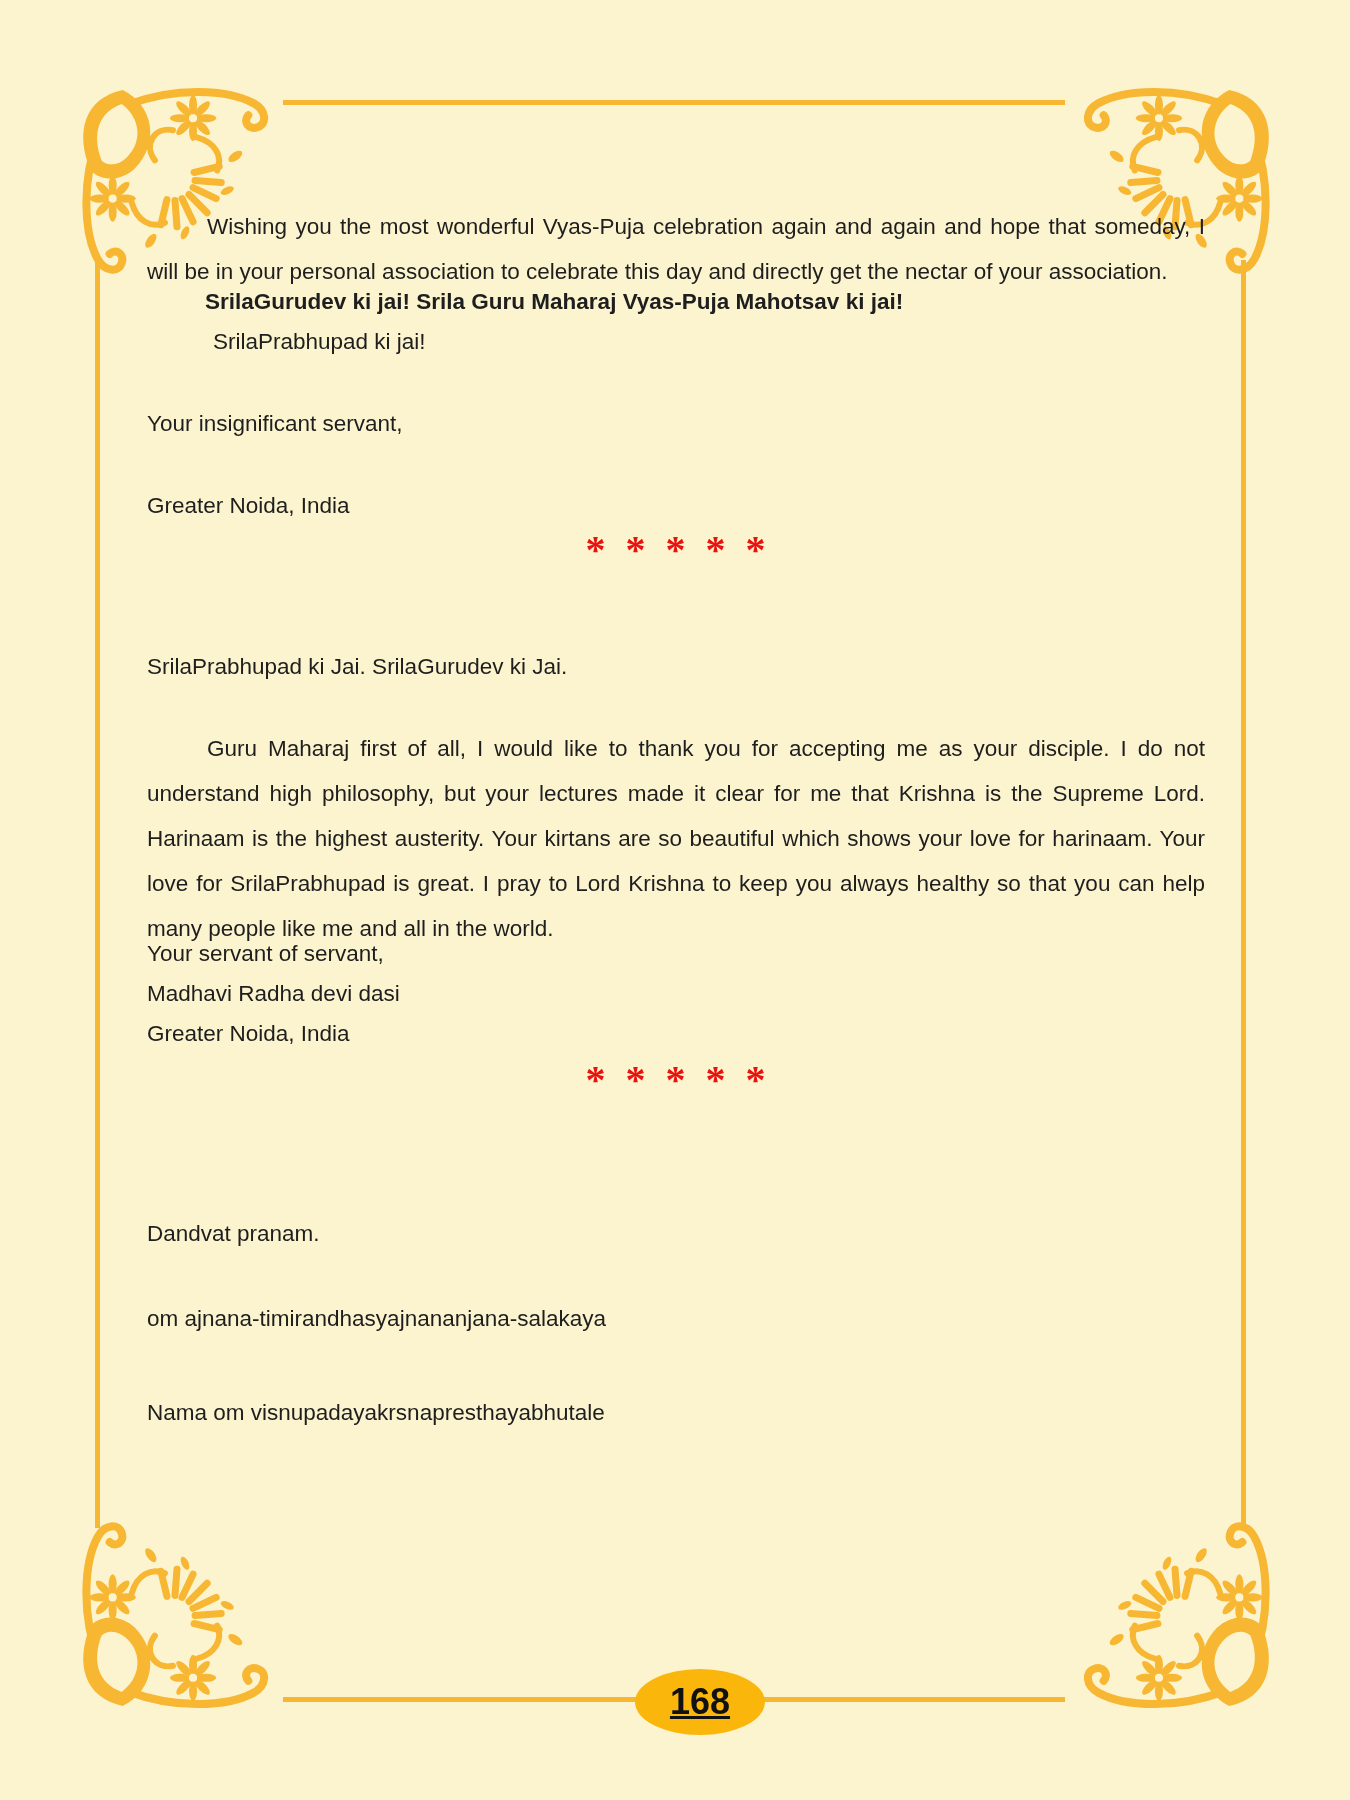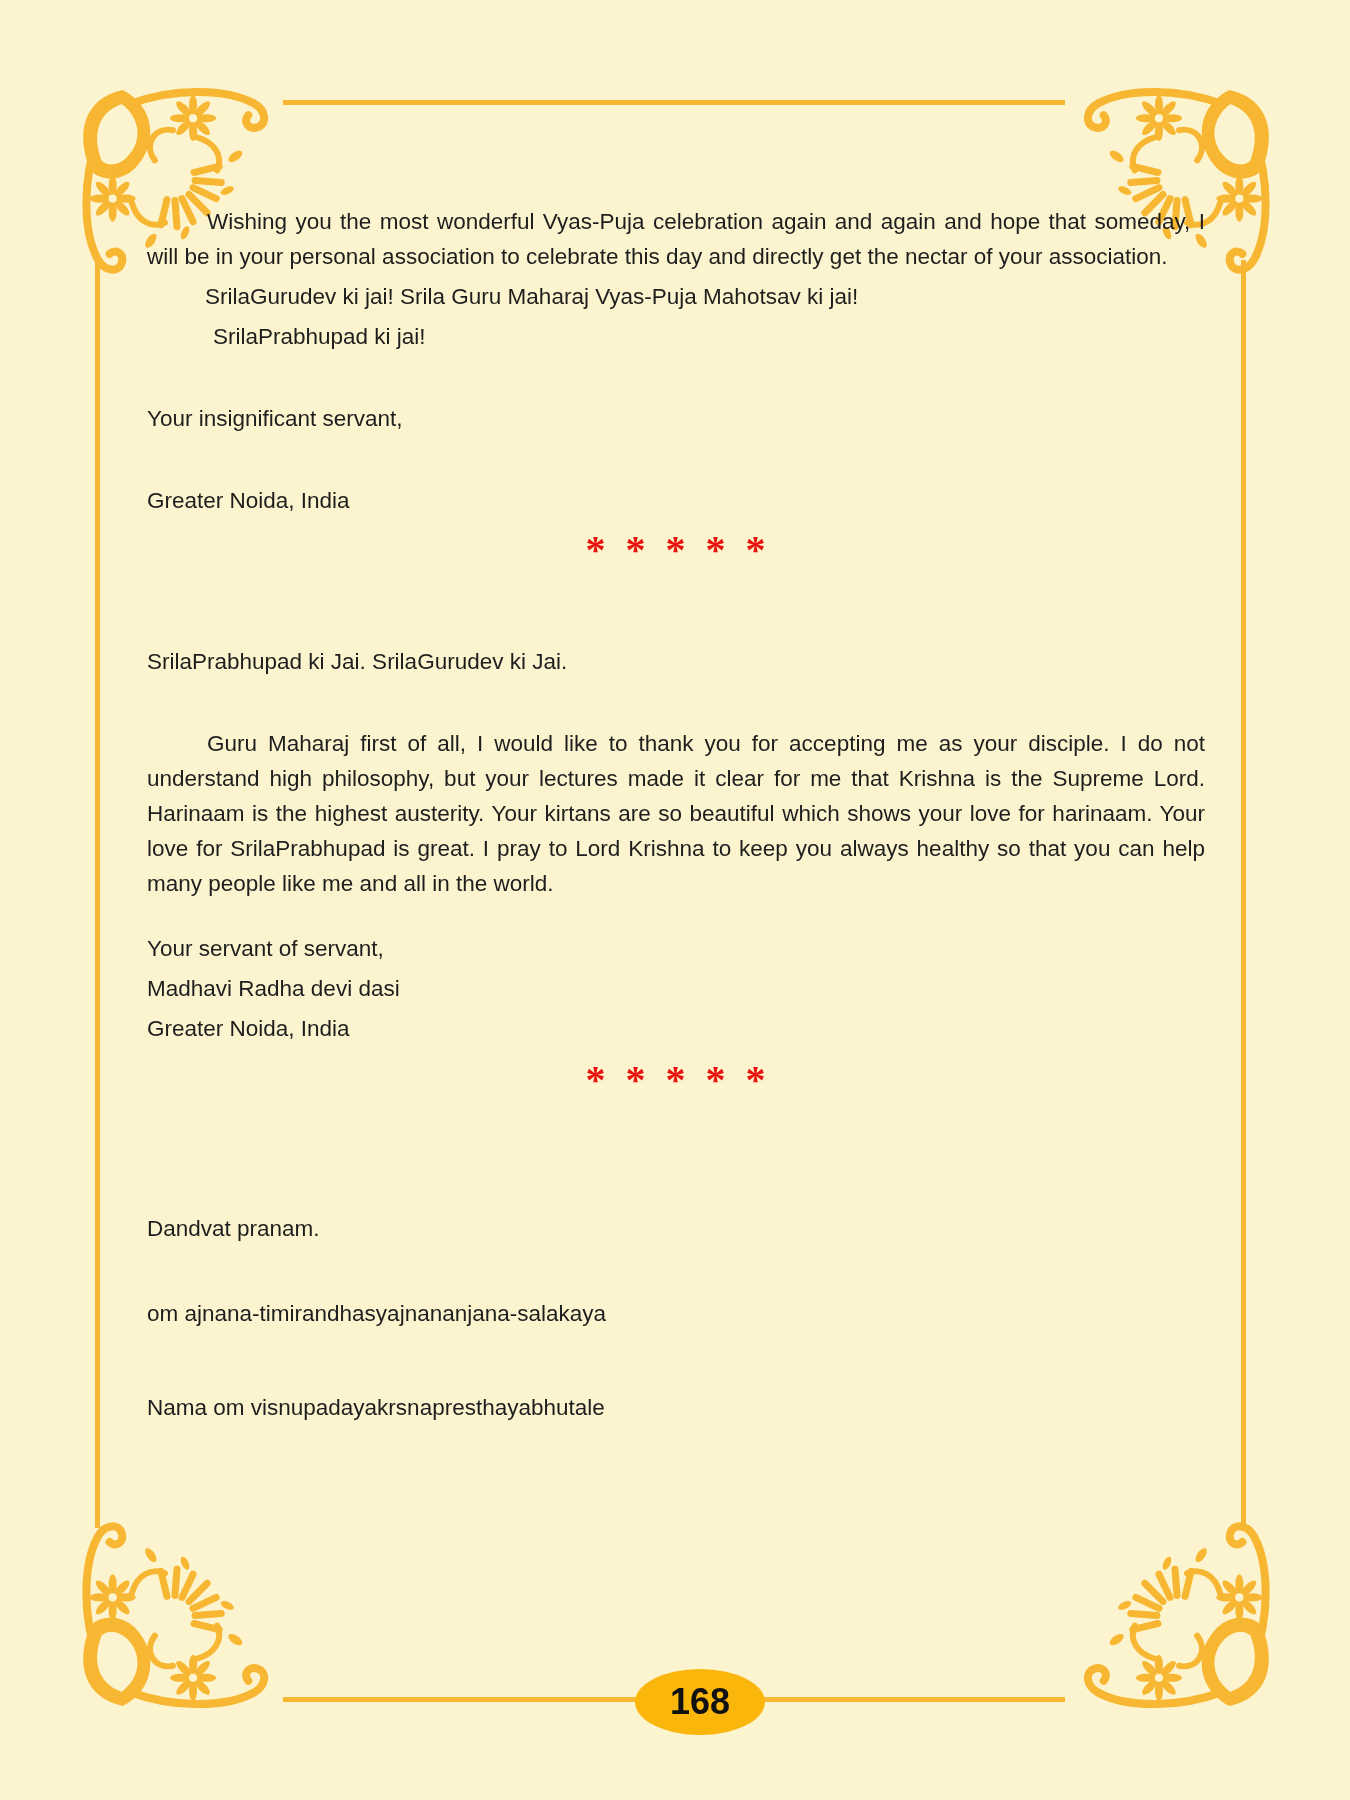--- a/index.html
+++ b/index.html
@@ -28,44 +28,44 @@
   
   .ornament{position:absolute;width:212px;height:196px;}
   .ornament.tl{left:74px;top:80px;}
   .ornament.tr{right:72px;top:80px;transform:scaleX(-1);}
   .ornament.bl{left:74px;bottom:84px;transform:scaleY(-1);}
   .ornament.br{right:72px;bottom:84px;transform:scale(-1,-1);}
   
   .tblock{
     position:absolute;
     left:147px;width:1058px;
-    font-size:22.5px;line-height:35px;
+    font-size:22.5px;line-height:45px;
   }
   .justified{text-align:justify;text-indent:60px;}
-  .indent1{padding-left:58px;}
+  .indent1{padding-left:58px;font-weight:bold;}
   .indent2{padding-left:66px;}
   .sep{
     text-align:center;
     color:var(--red);
     font-family:"Liberation Serif", serif;
     font-weight:bold;
     font-size:40px;line-height:1;
     word-spacing:8px;
     letter-spacing:1px;
   }
   
   .page-oval{
     position:absolute;
     left:635px;top:1669px;
     width:130px;height:66px;
     background:var(--gold-deep);
     border-radius:50%;
     text-align:center;
     line-height:66px;
-    font-size:36px;font-weight:bold;color:#111;
+    font-size:36px;font-weight:bold;color:#111;text-decoration:underline;
   }
 </style>
 </head>
 <body>
 
 <div class="page">
 
   <div class="frame-line line-top"></div>
   <div class="frame-line line-bottom"></div>
   <div class="frame-line line-left"></div>

